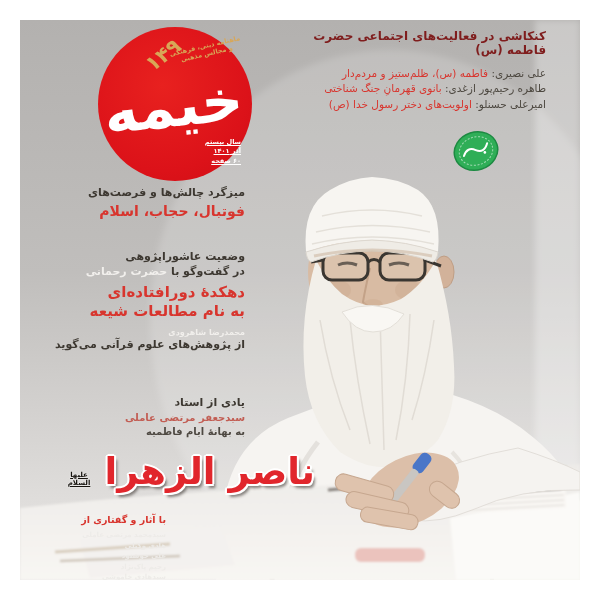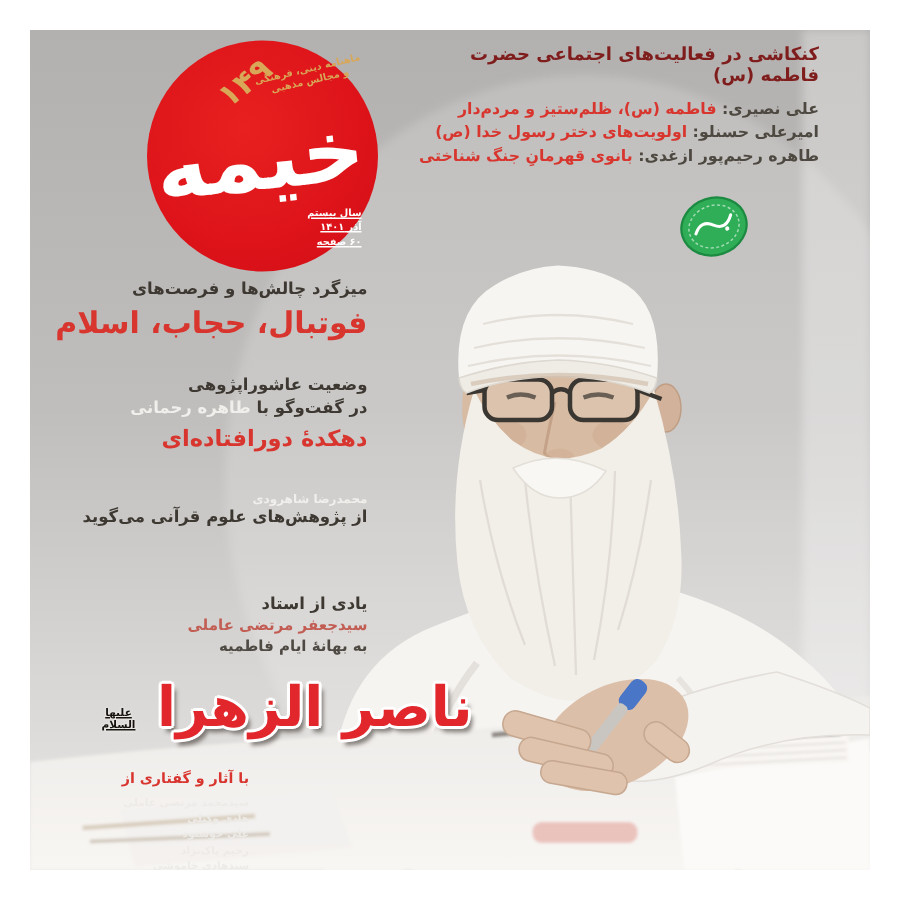--- a/index.html
+++ b/index.html
@@ -19,32 +19,32 @@
             line-height:1.3;text-align:center;transform:rotate(-13deg);direction:rtl;}
   .masthead-title{position:absolute;left:0;top:0;width:154px;height:154px;display:flex;
             align-items:center;justify-content:center;color:#ffffff;font-size:58px;font-weight:bold;
             transform:rotate(-6deg) translate(-2px,2px);direction:rtl;}
   .masthead-meta{position:absolute;right:11px;bottom:15px;color:#ffffff;font-size:6.5px;font-weight:bold;
             line-height:1.45;text-align:right;direction:rtl;text-decoration:underline;}
 
   
   .top-headlines{position:absolute;left:270px;top:9px;width:256px;direction:rtl;text-align:right;z-index:5;}
   .lead-headline{font-size:12px;font-weight:bold;color:#7f1d1d;margin-bottom:9px;letter-spacing:0;}
-  .hl-item{font-size:10.5px;font-weight:bold;line-height:1.46;white-space:nowrap;}
+  .hl-item{font-size:10.5px;font-weight:normal;line-height:1.46;white-space:nowrap;}
   .hl-name{color:#4d4840;}
   .hl-title{color:#d8352e;}
 
   
   .seal{position:absolute;left:432px;top:106px;width:48px;height:50px;z-index:5;}
 
   
   .article{position:absolute;left:5px;width:220px;direction:rtl;text-align:right;z-index:5;}
   .kicker{font-size:11px;font-weight:bold;color:#3d3831;line-height:1.35;}
   .kicker-light{color:#f1efec;}
-  .art-title{font-size:20px;font-weight:bold;color:#d8352e;line-height:1.28;margin-top:2px;}
+  .art-title{font-size:14px;font-weight:bold;color:#d8352e;line-height:1.28;margin-top:2px;}
   .art-title2{font-size:15px;font-weight:bold;color:#d8352e;line-height:1.3;}
   .byline-light{font-size:8px;font-weight:bold;color:#f1efec;line-height:1.3;}
   .memorial-name{font-size:10px;font-weight:bold;color:#c25d53;line-height:1.4;}
   .memorial-sub{font-size:10px;font-weight:bold;color:#4e4942;line-height:1.4;}
   .a1{top:166px;} .a2{top:230px;text-align:right;} .a3{top:308px;} .a4{top:376px;}
 
   
   .main-headline{position:absolute;left:45px;top:430px;width:250px;direction:rtl;text-align:right;
             z-index:6;white-space:nowrap;}
   .main-headline-text{font-size:37px;font-weight:bold;color:#e1262c;
@@ -180,26 +180,26 @@
       </div>
     </div>
 
     <div class="top-headlines" dir="rtl">
       <div class="lead-headline">کنکاشی در فعالیت‌های اجتماعی حضرت فاطمه (س)</div>
       <div class="hl-item">
         <span class="hl-name">علی نصیری:</span>
         <span class="hl-title">فاطمه (س)، ظلم‌ستیز و مردم‌دار</span>
       </div>
       <div class="hl-item">
+        <span class="hl-name">طاهره رحیم‌پور ازغدی:</span>
+        <span class="hl-title">بانوی قهرمانِ جنگ شناختی</span>
+      </div>
+      <div class="hl-item">
         <span class="hl-name">امیرعلی حسنلو:</span>
         <span class="hl-title">اولویت‌های دختر رسول خدا (ص)</span>
-      </div>
-      <div class="hl-item">
-        <span class="hl-name">طاهره رحیم‌پور ازغدی:</span>
-        <span class="hl-title">بانوی قهرمانِ جنگ شناختی</span>
       </div>
     </div>
 
     <svg class="seal" viewBox="0 0 48 50">
       <g transform="rotate(-18 24 25)">
         <ellipse cx="24" cy="25" rx="22" ry="19" fill="#2fae57" stroke="#1d8a42" stroke-width="1.5"></ellipse>
         <ellipse cx="24" cy="25" rx="17" ry="14" fill="none" stroke="rgba(255,255,255,0.55)" stroke-width="1" stroke-dasharray="2 1.6"></ellipse>
         <path d="M 11 26 Q 17 18 24 24 Q 31 30 37 21" stroke="#ffffff" stroke-width="2" fill="none" stroke-linecap="round"></path>
         <circle cx="32" cy="29" r="1.4" fill="#ffffff"></circle>
       </g>
@@ -207,23 +207,24 @@
 
     <div class="article a1" dir="rtl">
       <div class="kicker">میزگرد چالش‌ها و فرصت‌های</div>
       <div class="art-title">فوتبال، حجاب، اسلام</div>
     </div>
 
     <div class="article a2" dir="rtl">
       <div class="kicker">وضعیت عاشوراپژوهی</div>
       <div class="kicker">
         <span>در گفت‌وگو با</span>
-        <span class="kicker-light">طاهره رحمانی</span>
+        <span class="kicker-light">حضرت رحمانی</span>
       </div>
       <div class="art-title2" style="margin-top:3px;">دهکدهٔ دورافتاده‌ای</div>
+      <div class="art-title2">به نام مطالعات شیعه</div>
     </div>
 
     <div class="article a3" dir="rtl">
       <div class="byline-light">محمدرضا شاهرودی</div>
       <div class="kicker">از پژوهش‌های علوم قرآنی می‌گوید</div>
     </div>
 
     <div class="article a4" dir="rtl">
       <div class="kicker">یادی از استاد</div>
       <div class="memorial-name">سیدجعفر مرتضی عاملی</div>

